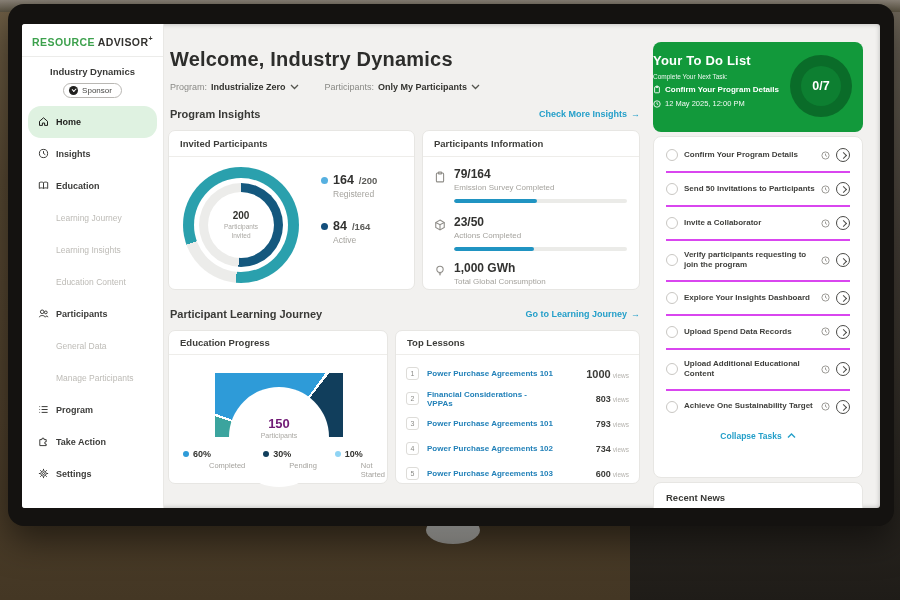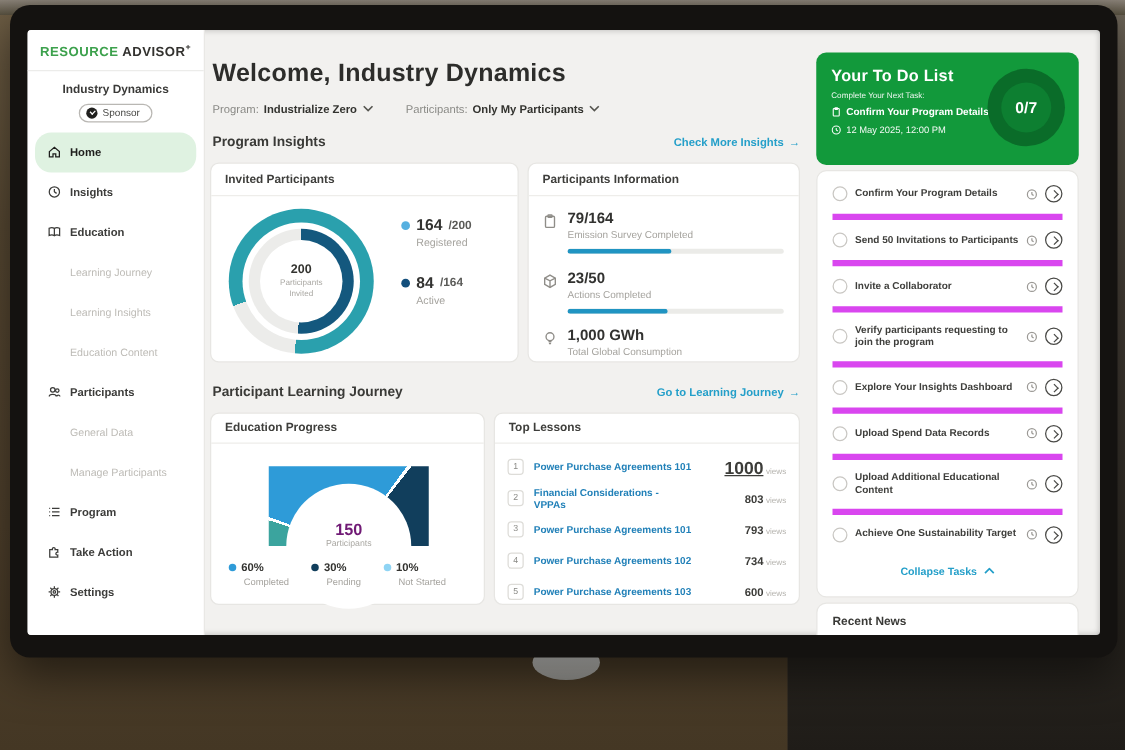--- a/index.html
+++ b/index.html
@@ -87,45 +87,45 @@
 
   
   .gauge { position:absolute; left:46px; top:42px; width:128px; height:64px; }
   .gauge-arc { position:absolute; inset:0; }
   .gauge-hole { position:absolute; left:14px; top:14px; width:100px; height:100px; border-radius:50%; background:#fff; }
   .gauge-center { position:absolute; left:0; right:0; bottom:-2px; text-align:center; }
   .gauge-center .v { font-size:13px; font-weight:bold; color:#701a75; }
   .gauge-center .l { font-size:7px; color:#aaa8a3; margin-top:1px; }
   .g-legend { position:absolute; left:14px; top:118px; right:8px; display:flex; gap:18px; }
   .gl-item .top { display:flex; align-items:center; gap:4px; font-size:9px; font-weight:bold; color:#333330; }
-  .gl-item .lab { font-size:7.5px; color:#a5a39e; margin:2px 0 0 12px; }
+  .gl-item .lab { font-size:7.5px; color:#a5a39e; margin:2px 0 0 26px; }
 
   
   .lesson { position:absolute; left:10px; right:10px; height:25px; display:flex; align-items:center; }
   .rank { width:13px; height:13px; border:1px solid #dddcd8; border-radius:3px; font-size:7px; color:#8a8a86;
           display:flex; align-items:center; justify-content:center; flex:0 0 auto; }
   .lesson-title { margin-left:8px; font-size:8px; font-weight:bold; color:#2180b8; cursor:pointer; flex:1; }
   .views { font-size:9px; font-weight:bold; color:#3c3c39; }
   .views span { font-size:6.5px; font-weight:normal; color:#b5b3ae; margin-left:2px; }
 
   
   .todo-green { position:absolute; left:631px; top:18px; width:210px; height:90px; border-radius:8px;
-                background:#12993b; color:#fff; padding:11px 12px; }
+                background:#12993b; color:#fff; padding:11px 0; }
   .tg-title { font-size:13px; font-weight:bold; letter-spacing:.2px; }
   .tg-sub { font-size:6.5px; margin-top:5px; opacity:.92; }
   .tg-task { display:flex; align-items:center; gap:4px; margin-top:5px; font-size:8px; font-weight:bold; }
   .tg-date { display:flex; align-items:center; gap:4px; margin-top:5px; font-size:7.5px; opacity:.95; }
   .tg-ring { position:absolute; right:11px; top:13px; width:62px; height:62px; border-radius:50%; background:#0a6c29; }
   .tg-ring::after { content:""; position:absolute; inset:11px; border-radius:50%; background:#0d7f31; }
   .tg-prog { position:absolute; inset:0; display:flex; align-items:center; justify-content:center;
              font-size:12.5px; font-weight:bold; z-index:1; }
 
   .todo-card { position:absolute; left:631px; top:112px; width:210px; height:342px; background:#fff;
                border:1px solid #e7e6e3; border-radius:8px; padding:2px 12px; overflow:hidden; }
-  .task { display:flex; align-items:center; gap:6px; padding:9px 0; border-top:5px solid #d946ef; cursor:pointer; }
+  .task { display:flex; align-items:center; gap:6px; padding:9px 0; border-top:2px solid #d946ef; cursor:pointer; }
   .task:first-child { border-top:none; }
   .task-check { width:12px; height:12px; border:1.3px solid #c9c7c3; border-radius:50%; flex:0 0 auto; }
   .task-label { flex:1; font-size:8px; font-weight:bold; color:#3f3f3c; line-height:1.3; }
   .task-clock { width:9px; height:9px; flex:0 0 auto; color:#9b9995; }
   .task-clock svg { width:9px; height:9px; }
   .task-chev { width:14px; height:14px; border:1.2px solid #4a4a47; border-radius:50%; flex:0 0 auto;
                position:relative; }
   .task-chev::after { content:""; position:absolute; left:4px; top:4.2px; width:4px; height:4px;
                border-right:1.2px solid #4a4a47; border-top:1.2px solid #4a4a47; transform:rotate(45deg); }
   .collapse { display:flex; align-items:center; justify-content:center; gap:5px; padding:8px 0 6px;
@@ -385,21 +385,21 @@
         <div class="lab">Not Started</div>
       </div>
     </div>
   </div>
 
   <div class="card" style="left:373px; top:306px; width:245px; height:154px;">
     <div class="card-head" style="height:24px; line-height:24px;">Top Lessons</div>
     <div class="lesson" style="top:30px;">
       <span class="rank">1</span>
       <span class="lesson-title">Power Purchase Agreements 101</span>
-      <span class="views"><span style="font-size:14px;font-weight:bold;color:#3c3c39;text-decoration:underline;">1000</span><span>views</span></span>
+      <span class="views"><span style="font-size:11px;font-weight:bold;color:#3c3c39;">1000</span><span>views</span></span>
     </div>
     <div class="lesson" style="top:55px;">
       <span class="rank">2</span>
       <span class="lesson-title">Financial Considerations - VPPAs</span>
       <span class="views"><span style="font-size:9px;font-weight:bold;color:#3c3c39;padding-left:42px;">803</span><span>views</span></span>
     </div>
     <div class="lesson" style="top:80px;">
       <span class="rank">3</span>
       <span class="lesson-title">Power Purchase Agreements 101</span>
       <span class="views"><span style="font-size:9px;font-weight:bold;color:#3c3c39;">793</span><span>views</span></span>

